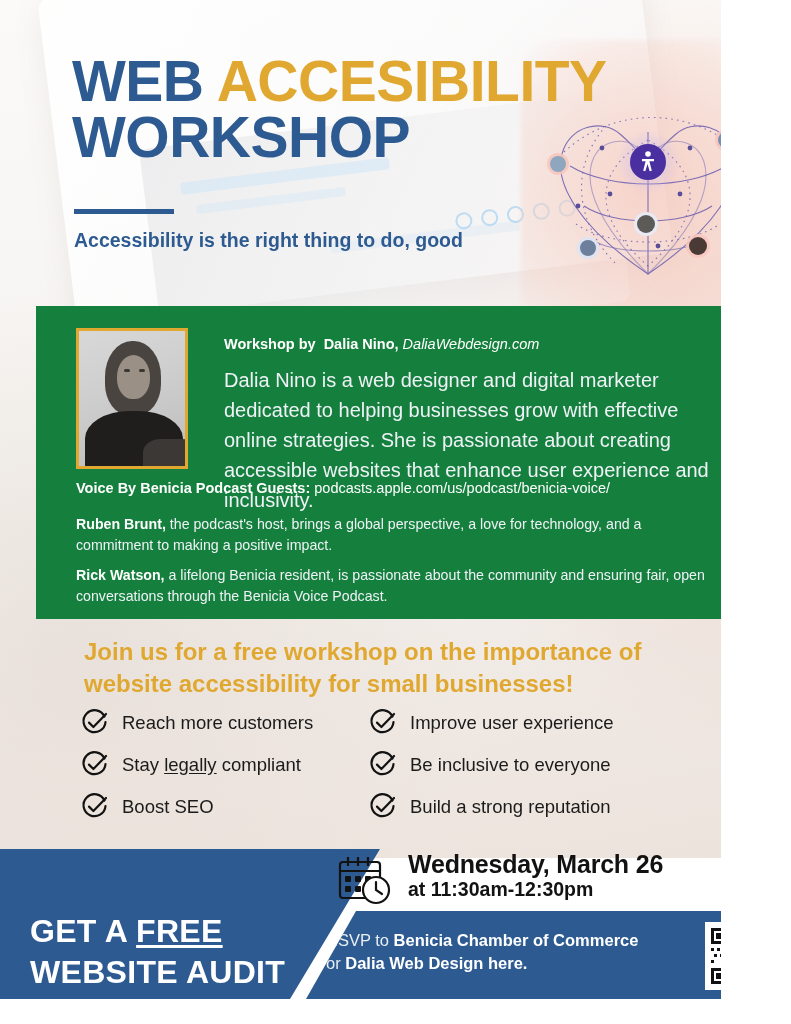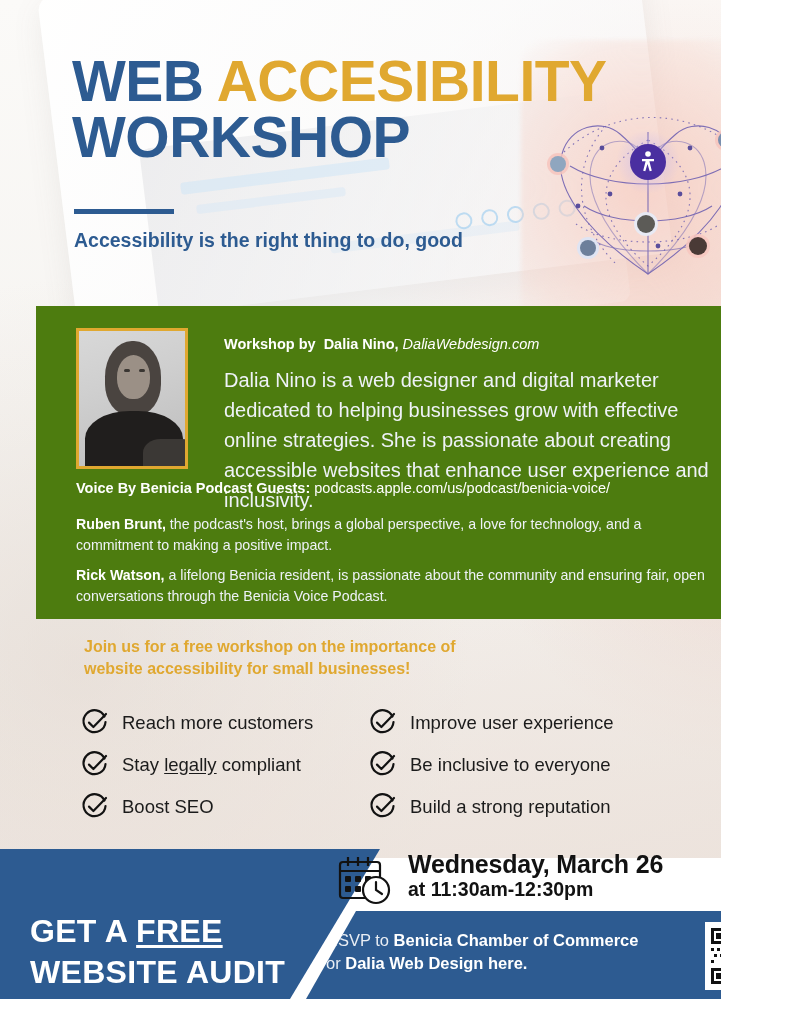--- a/index.html
+++ b/index.html
@@ -70,21 +70,21 @@
   }
   .subhead{
     position:absolute;left:74px;top:228px;width:470px;
     font-size:19.5px;line-height:1.33;font-weight:bold;color:#2D5B91;
   }
   .subhead u{text-decoration:underline;text-underline-offset:2px;}
 
   
   .blue-panel{
     position:absolute;left:36px;top:306px;width:720px;height:313px;
-    background:#4d7c0f;
+    background:#15803d;
   }
   .speaker-photo{
     position:absolute;left:40px;top:22px;width:106px;height:135px;
     border:3px solid #E0A830;
     background:linear-gradient(160deg,#d8d8d8 0%,#cfcfcf 38%,#bdbdbd 100%);
     overflow:hidden;
   }
   .ph-hair{
     position:absolute;left:26px;top:10px;width:56px;height:74px;border-radius:48% 48% 42% 42%;
     background:#4a4440;
@@ -122,21 +122,21 @@
     position:absolute;left:40px;width:645px;
     font-size:14.2px;line-height:1.47;color:#eef2f7;
   }
   .guest b{font-weight:bold;color:#ffffff;}
   .guest.g1{top:208px;}
   .guest.g2{top:259px;}
 
   
   .cta{
     position:absolute;left:84px;top:636px;width:650px;
-    font-size:16px;line-height:1.35;font-weight:bold;color:#E0A830;
+    font-size:24px;line-height:1.35;font-weight:bold;color:#E0A830;
   }
 
   
   .benefits{position:absolute;left:80px;top:706px;width:660px;}
   .bgrid{display:grid;grid-template-columns:288px 1fr;row-gap:9px;}
   .bitem{display:flex;align-items:center;gap:13px;height:33px;}
   .bitem span.lbl{font-size:18.5px;color:#1b1b1b;}
   .bitem u{text-decoration:underline;text-underline-offset:2px;}
 
   

